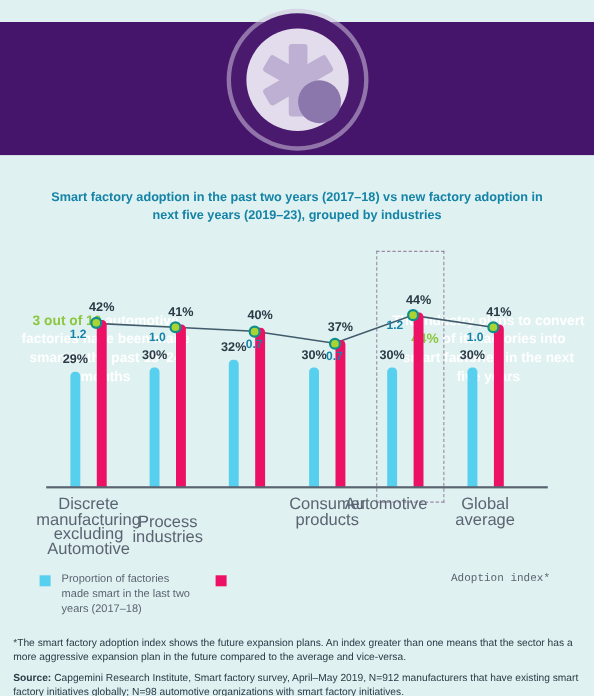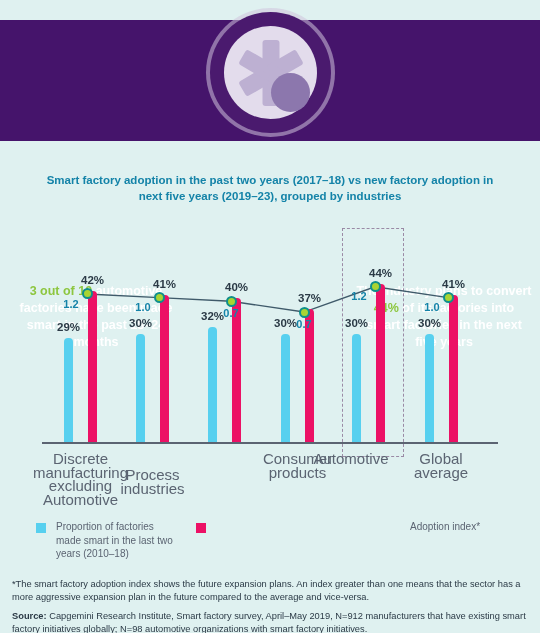--- a/index.html
+++ b/index.html
@@ -178,27 +178,27 @@
     <div class="xlab" style="left: 32.5px;">Discrete manufacturing excluding Automotive</div>
     <div class="xlab" style="left: 104.5px; margin-top: 16px;">Process industries</div>
     <div class="xlab" style="left: 249.5px;">Consumer products</div>
     <div class="xlab" style="left: 303px;">Automotive</div>
     <div class="xlab" style="left: 393px;">Global average</div>
   </div>
 
 <div id="legend">
   <div class="lg" style="left:36px;top:0;width:140px;">
     <span class="sw blue"></span>
-    <span class="lgtxt">Proportion of factories made smart in the last two years (2010–18)</span>
+    <span class="lgtxt">Proportion of factories made smart in the last two years (2017–18)</span>
   </div>
   <div class="lg" style="left:196px;top:0;width:150px;">
     <span class="sw pink"></span>
   </div>
   <div class="lg" style="left:373px;top:0;width:150px;">
 
-    <span class="lgtxt" style="margin-left:37px;width:110px;">Adoption index*</span>
+    <span class="lgtxt" style="margin-left:37px;width:110px;font-family:Liberation Mono, monospace;">Adoption index*</span>
   </div>
 </div>
 
 <div id="notes">
   <div class="note">*The smart factory adoption index shows the future expansion plans. An index greater than one means that the sector has a more aggressive expansion plan in the future compared to the average and vice-versa.</div>
   <div class="note"><b>Source:</b><span> Capgemini Research Institute, Smart factory survey, April–May 2019, N=912 manufacturers that have existing smart factory initiatives globally; N=98 automotive organizations with smart factory initiatives.</span></div>
 </div>
 
 </body></html>

